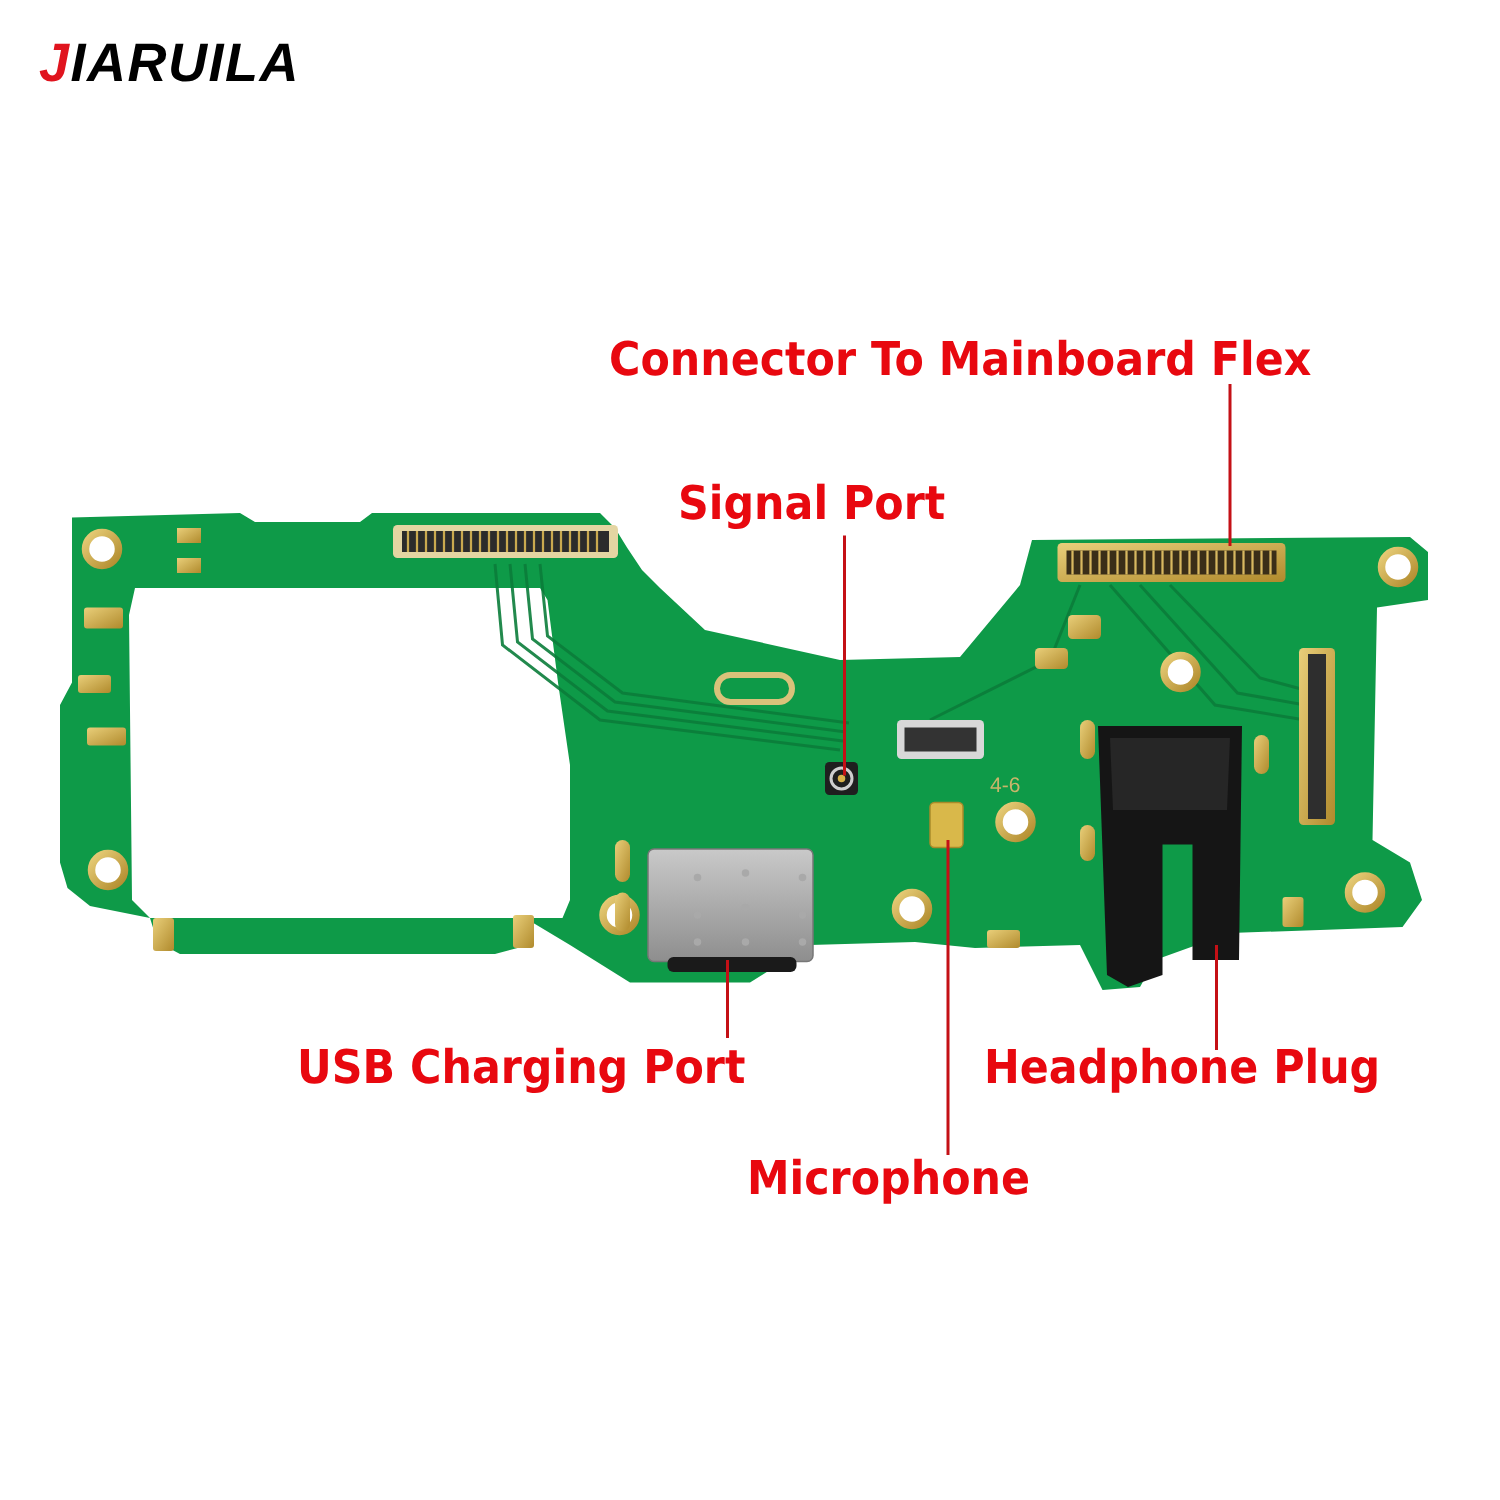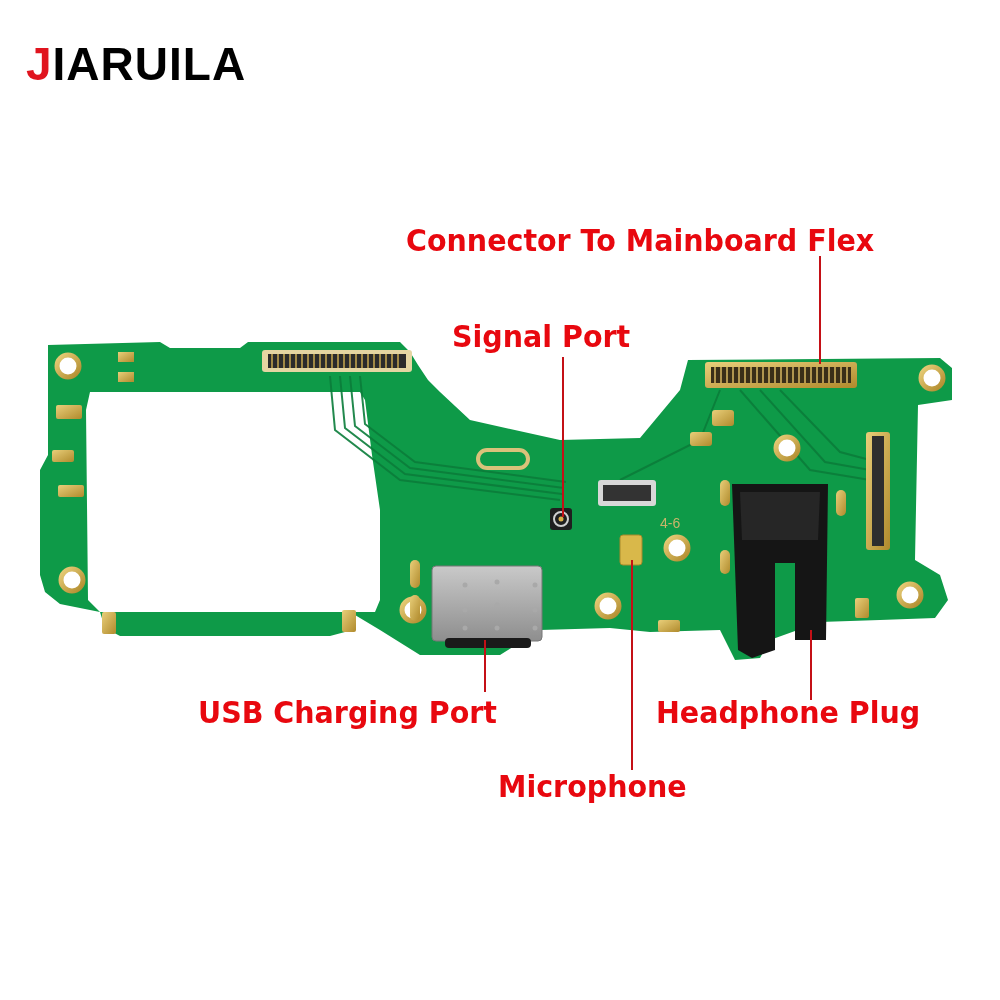--- a/index.html
+++ b/index.html
@@ -1,19 +1,19 @@
 <!DOCTYPE html>
 <html><head>
 <meta charset="utf-8">
 <style>
   html, body { margin:0; padding:0; background:#ffffff; }
   body { width:1000px; height:1000px; position:relative; overflow:hidden;
          font-family:"DejaVu Sans", "Liberation Sans", sans-serif; }
-  .brand { position:absolute; left:26px; top:37px; font-family:"Liberation Sans", sans-serif;
-           font-weight:bold; font-size:46px; letter-spacing:1px; color:#000; }
+  .brand { position:absolute; left:26px; top:21px; font-family:"Liberation Sans", sans-serif;
+           font-weight:bold; font-style:italic; font-size:36px; letter-spacing:1px; color:#000; }
   .brand .j { color:#e0141e; }
   .label { position:absolute; color:#e8080f; font-family:"DejaVu Sans", sans-serif; font-weight:bold;
            font-size:31px; white-space:nowrap; transform:scaleX(0.92); transform-origin:left top; }
   .leader { position:absolute; width:1.5px; background:#c41016; }
   svg.pcb { position:absolute; left:0; top:0; }
 </style>
 </head>
 <body>
 
 <div class="brand">

